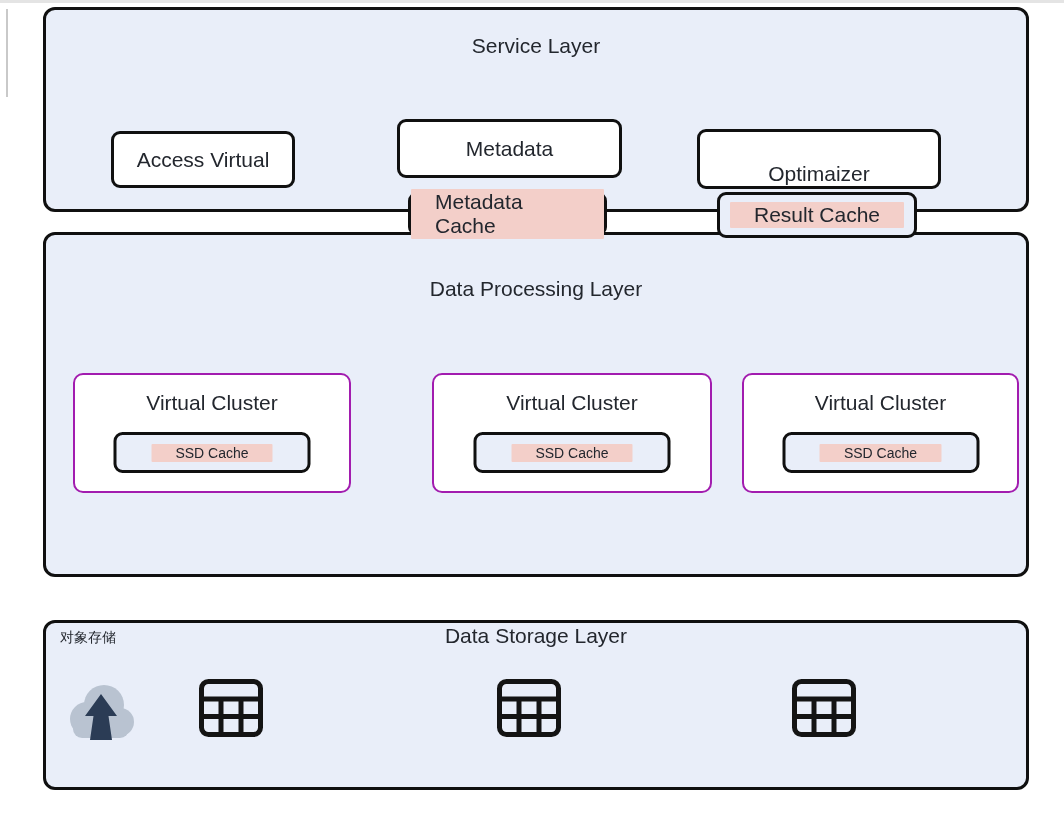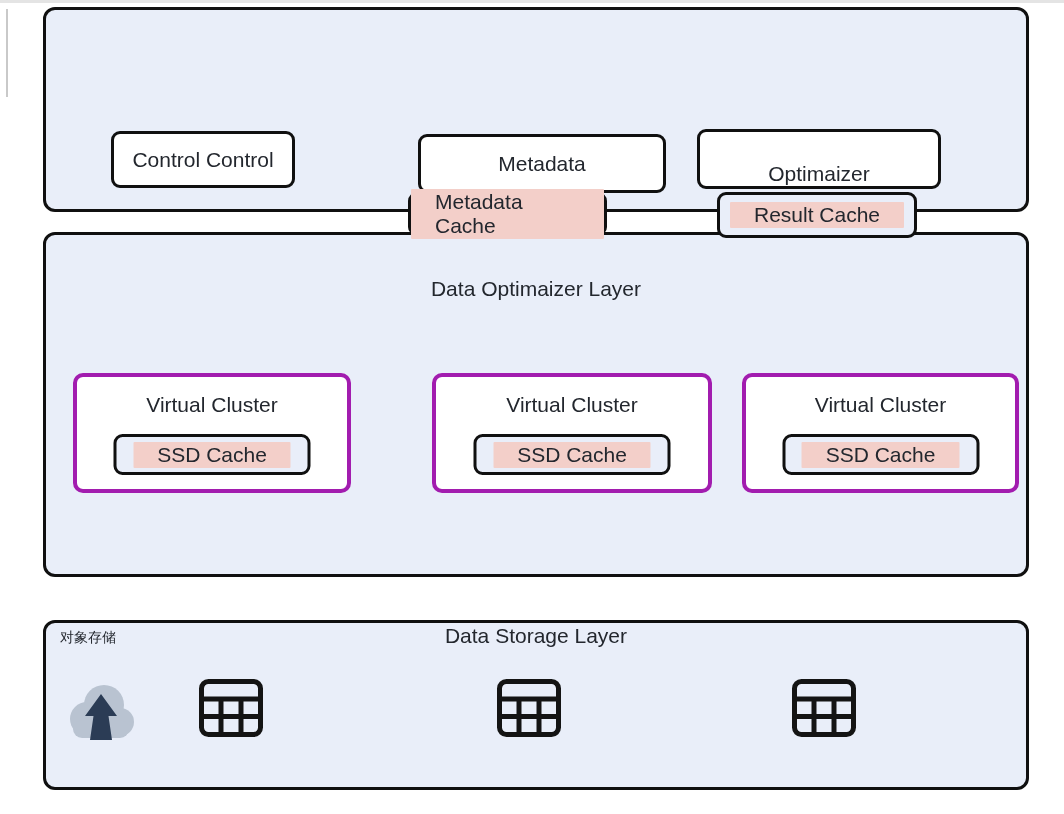--- a/index.html
+++ b/index.html
@@ -29,64 +29,65 @@
 
   .cache{
     position:absolute;background:#e9eef9;border:3px solid #101010;border-radius:9px;
     box-sizing:border-box;display:flex;align-items:center;justify-content:center;
     font-size:21px;z-index:10;
   }
   .hl{background:#f3cfc9;padding:1px 24px;display:inline-block;border-radius:1px;}
 
   .vc{
     position:absolute;top:138px;height:120px;background:#ffffff;
-    border:4px solid #a21caf;border-radius:10px;box-sizing:border-box;
+    border:2px solid #a21caf;border-radius:10px;box-sizing:border-box;
   }
   .vc-label{text-align:center;margin-top:16px;font-size:21px;}
   .ssd{
     position:absolute;left:50%;transform:translateX(-50%);top:57px;
     width:197px;height:41px;background:#e9eef9;border:3px solid #101010;border-radius:9px;
     box-sizing:border-box;display:flex;align-items:center;justify-content:center;
-    font-size:21px;
+    font-size:14px;
   }
 
   .corner-label{position:absolute;left:14px;top:6px;font-size:14px;}
   .icon{position:absolute;}
 </style>
 </head>
 <body>
 
 <div class="top-edge"></div>
 <div class="left-edge"></div>
 
 <div class="layer" style="top:7px;height:205px;">
+  <div class="layer-title" style="top:24px;">Service Layer</div>
 
   <div class="node" style="left:65px;top:121px;width:184px;height:57px;">
-    <span>Control Control</span>
+    <span>Access Virtual</span>
   </div>
 
-  <div class="node" style="left:351px;top:124px;width:248px;height:59px;margin-left:21px;">
+  <div class="node" style="left:351px;top:109px;width:225px;height:59px;">
     <span>Metadata</span>
   </div>
 
   <div class="node" style="left:651px;top:119px;width:244px;height:60px;align-items:flex-end;">
     <span>Optimaizer</span>
   </div>
 
   <div class="cache" style="left:362px;top:182px;width:199px;height:44px;">
     <span class="hl">Metadata Cache</span>
   </div>
 
   <div class="cache" style="left:671px;top:182px;width:200px;height:46px;">
     <span class="hl">Result Cache</span>
   </div>
 </div>
 
 <div class="layer" style="top:232px;height:345px;">
-  <div class="layer-title" style="top:42px;">Data Optimaizer Layer</div>
+  <div class="layer-title" style="top:42px;">Data Processing Layer</div>
 
   <div class="vc" style="left:27px;width:278px;">
     <div class="vc-label">Virtual Cluster</div>
     <div class="ssd">
       <span class="hl">SSD Cache</span>
     </div>
   </div>
 
   <div class="vc" style="left:386px;width:280px;">
     <div class="vc-label">Virtual Cluster</div>

